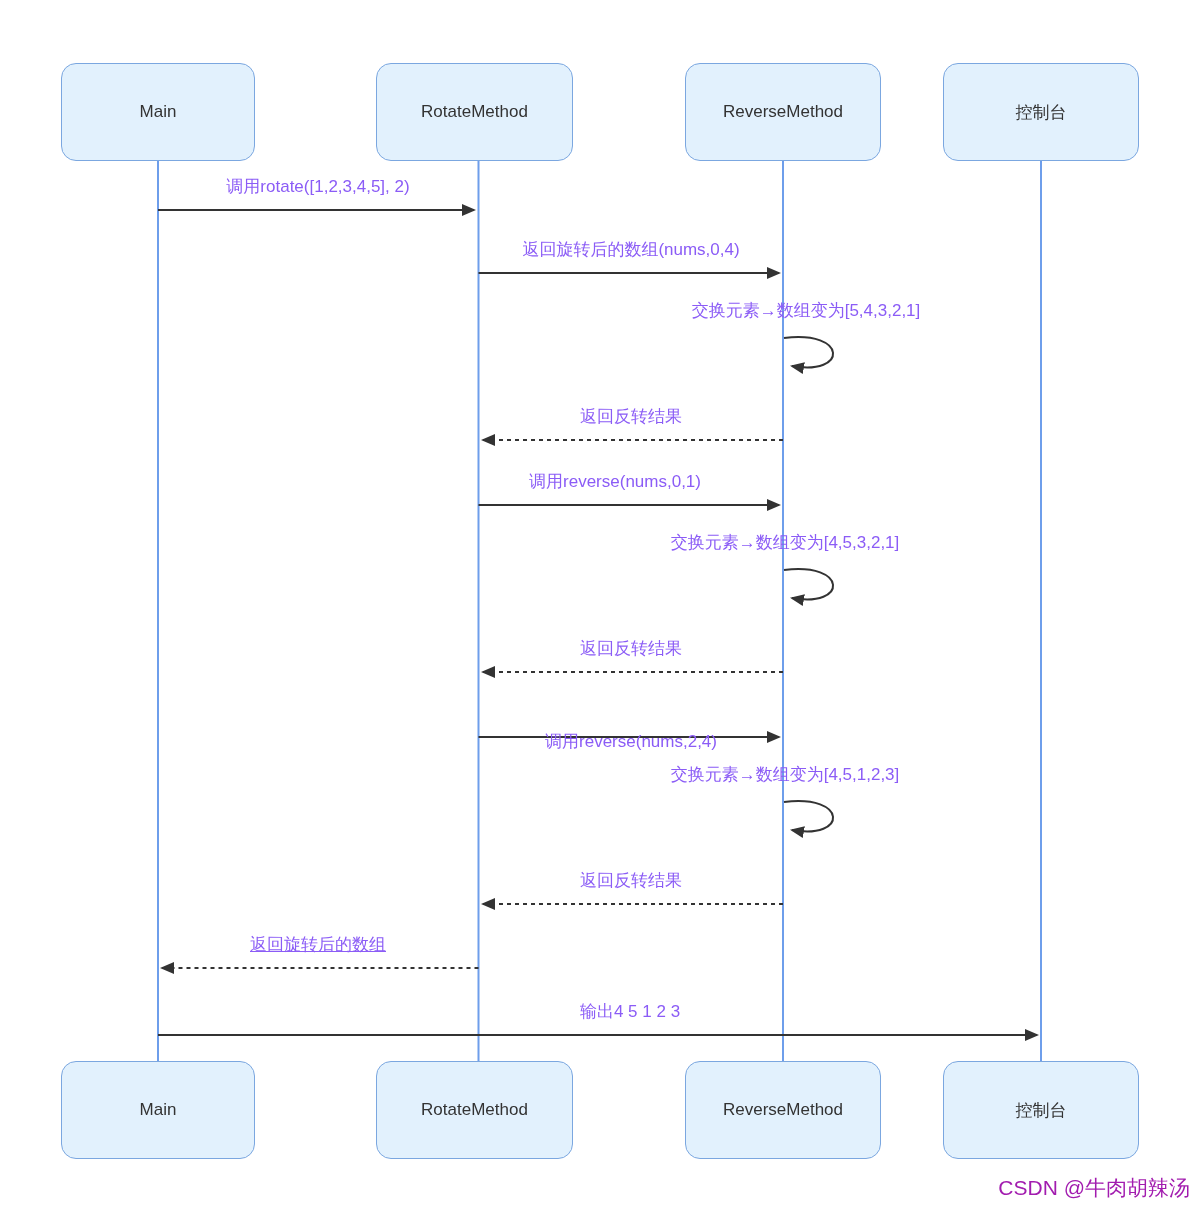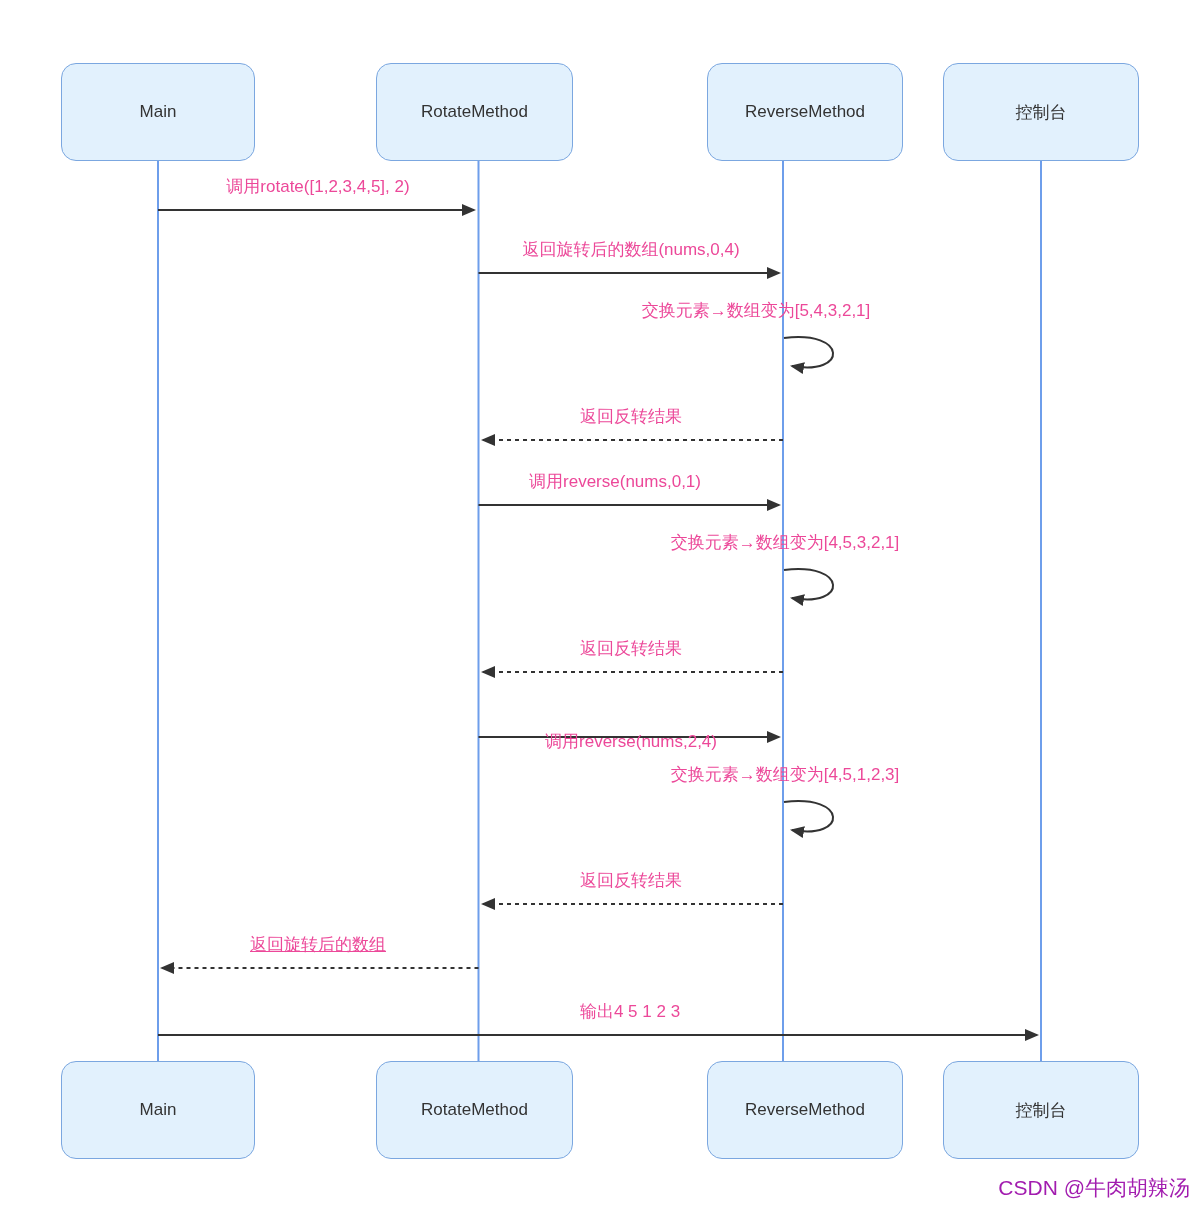--- a/index.html
+++ b/index.html
@@ -27,31 +27,31 @@
     border: 1.6px solid #7BA7E0;
     border-radius: 15px;
     display: flex;
     align-items: center;
     justify-content: center;
     font-size: 17px;
     color: #333333;
   }
   .actor-main    { left: 61px;  width: 194px; }
   .actor-rotate  { left: 376px; width: 197px; }
-  .actor-reverse { left: 685px; width: 196px; margin-left: 22px; }
+  .actor-reverse { left: 685px; width: 196px; }
   .actor-console { left: 943px; width: 196px; }
   .row-top    { top: 63px; }
   .row-bottom { top: 1061px; }
   .msg-label {
     position: absolute;
     transform: translateX(-50%);
     white-space: nowrap;
     font-size: 17px;
     line-height: 22px;
-    color: #ec4899;
+    color: #8b5cf6;
   }
   .watermark {
     position: absolute;
     left: 1190px;
     top: 1174px;
     transform: translateX(-100%);
     white-space: nowrap;
     font-size: 21px;
     color: #a21caf;
   }
@@ -132,21 +132,21 @@
   </div>
   <div class="actor-box actor-reverse row-bottom">
     <span>ReverseMethod</span>
   </div>
   <div class="actor-box actor-console row-bottom">
     <span>控制台</span>
   </div>
 
   <div class="msg-label" style="left:318px; top:176px;">调用rotate([1,2,3,4,5], 2)</div>
   <div class="msg-label" style="left:631px; top:239px;">返回旋转后的数组(nums,0,4)</div>
-  <div class="msg-label" style="left:756px; top:300px;text-align:center;">交换元素→数组变为[5,4,3,2,1]</div>
+  <div class="msg-label" style="left:806px; top:300px;text-align:center;">交换元素→数组变为[5,4,3,2,1]</div>
   <div class="msg-label" style="left:631px; top:406px;">返回反转结果</div>
   <div class="msg-label" style="left:615px; top:471px;">调用reverse(nums,0,1)</div>
   <div class="msg-label" style="left:785px; top:532px;">交换元素→数组变为[4,5,3,2,1]</div>
   <div class="msg-label" style="left:631px; top:638px;">返回反转结果</div>
   <div class="msg-label" style="left:631px; top:703px;margin-top:28px;">调用reverse(nums,2,4)</div>
   <div class="msg-label" style="left:785px; top:764px;">交换元素→数组变为[4,5,1,2,3]</div>
   <div class="msg-label" style="left:631px; top:870px;">返回反转结果</div>
   <div class="msg-label" style="left:318px; top:934px;text-decoration:underline;">返回旋转后的数组</div>
   <div class="msg-label" style="left:630px; top:1001px;">输出4 5 1 2 3</div>
 

